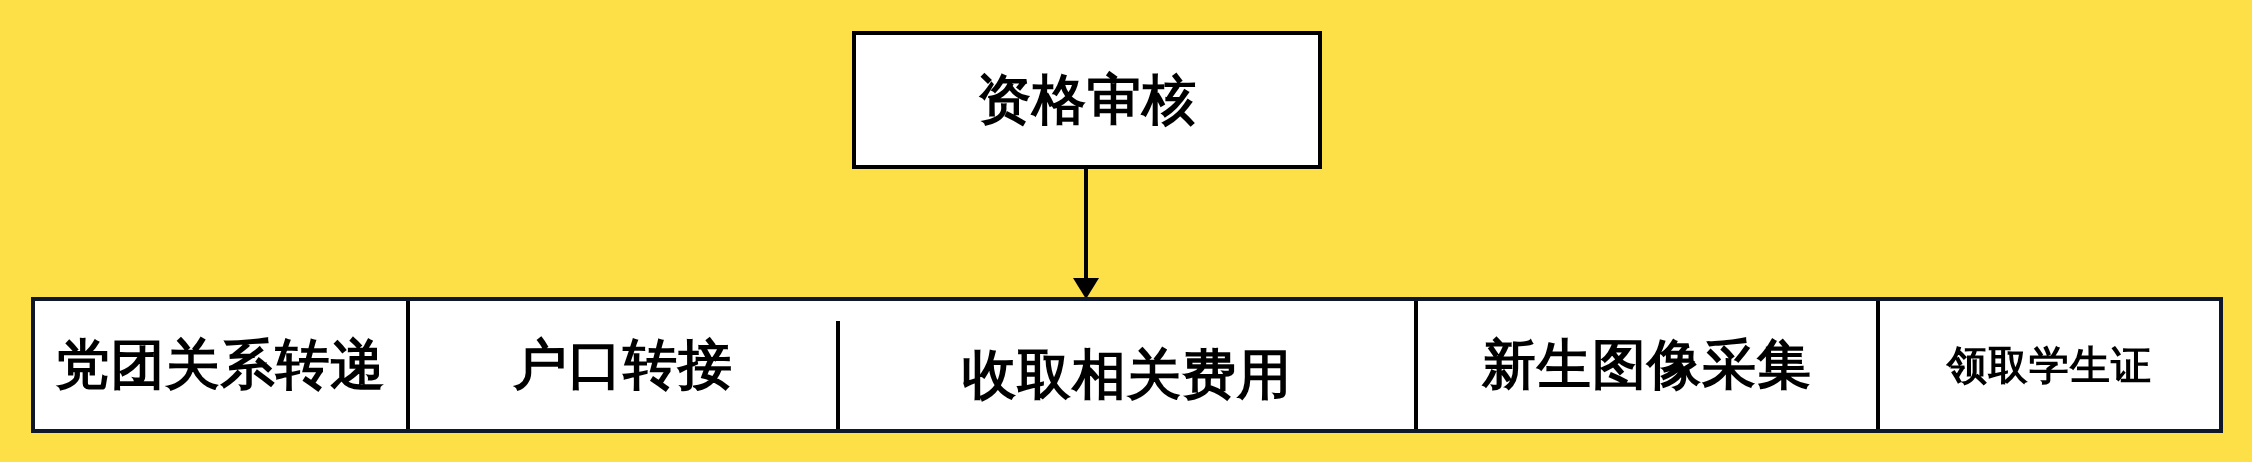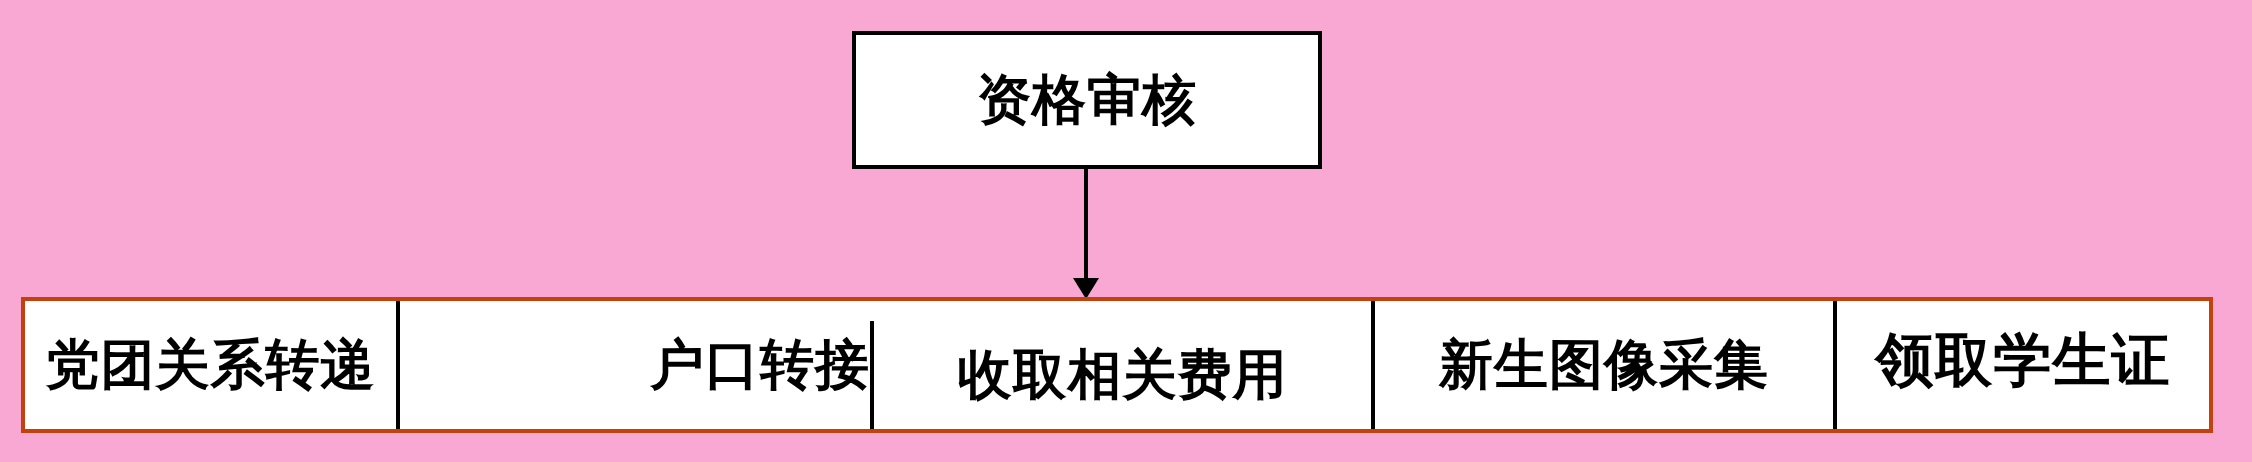--- a/index.html
+++ b/index.html
@@ -4,22 +4,22 @@
 <style>
   html, body {
     margin: 0;
     padding: 0;
     background: #ffffff;
   }
   .canvas {
     position: relative;
     width: 2252px;
     height: 462px;
-    background: #f9a8d4;
-    font-family: Liberation Mono, monospace;
+    background: #fde047;
+    font-family: Liberation Sans, sans-serif;
     color: #000000;
     overflow: hidden;
   }
   .title-box {
     position: absolute;
     left: 852px;
     top: 31px;
     width: 470px;
     height: 138px;
     box-sizing: border-box;
@@ -45,48 +45,48 @@
     left: 1073px;
     top: 278px;
     width: 0;
     height: 0;
     border-left: 13px solid transparent;
     border-right: 13px solid transparent;
     border-top: 21px solid #000000;
   }
   .step-row {
     position: absolute;
-    left: 21px;
+    left: 31px;
     top: 297px;
     width: 2192px;
     height: 136px;
     box-sizing: border-box;
-    border: 4px solid #c2410c;
+    border: 4px solid #0f172a;
     display: flex;
     background: #ffffff;
   }
   .step-cell {
     box-sizing: border-box;
     display: flex;
     flex-direction: column;
     align-items: center;
     justify-content: center;
     font-size: 54px;
     font-weight: bold;
     letter-spacing: 1px;
     text-align: center;
   }
   .step-cell + .step-cell {
     border-left: 4px solid #000000;
   }
   .cell-1 { width: 371px; }
-  .cell-2 { width: 474px; align-items: flex-end; }
-  .cell-3 { width: 501px; margin-top: 20px; }
+  .cell-2 { width: 430px; }
+  .cell-3 { width: 578px; margin-top: 20px; }
   .cell-4 { width: 462px; }
-  .cell-5 { flex: 1; font-size: 58px; line-height: 1.22; }
+  .cell-5 { flex: 1; font-size: 40px; line-height: 1.22; }
 </style>
 </head>
 <body>
 
 <div class="canvas">
 
   <div class="title-box">
     <span>资格审核</span>
   </div>
 

